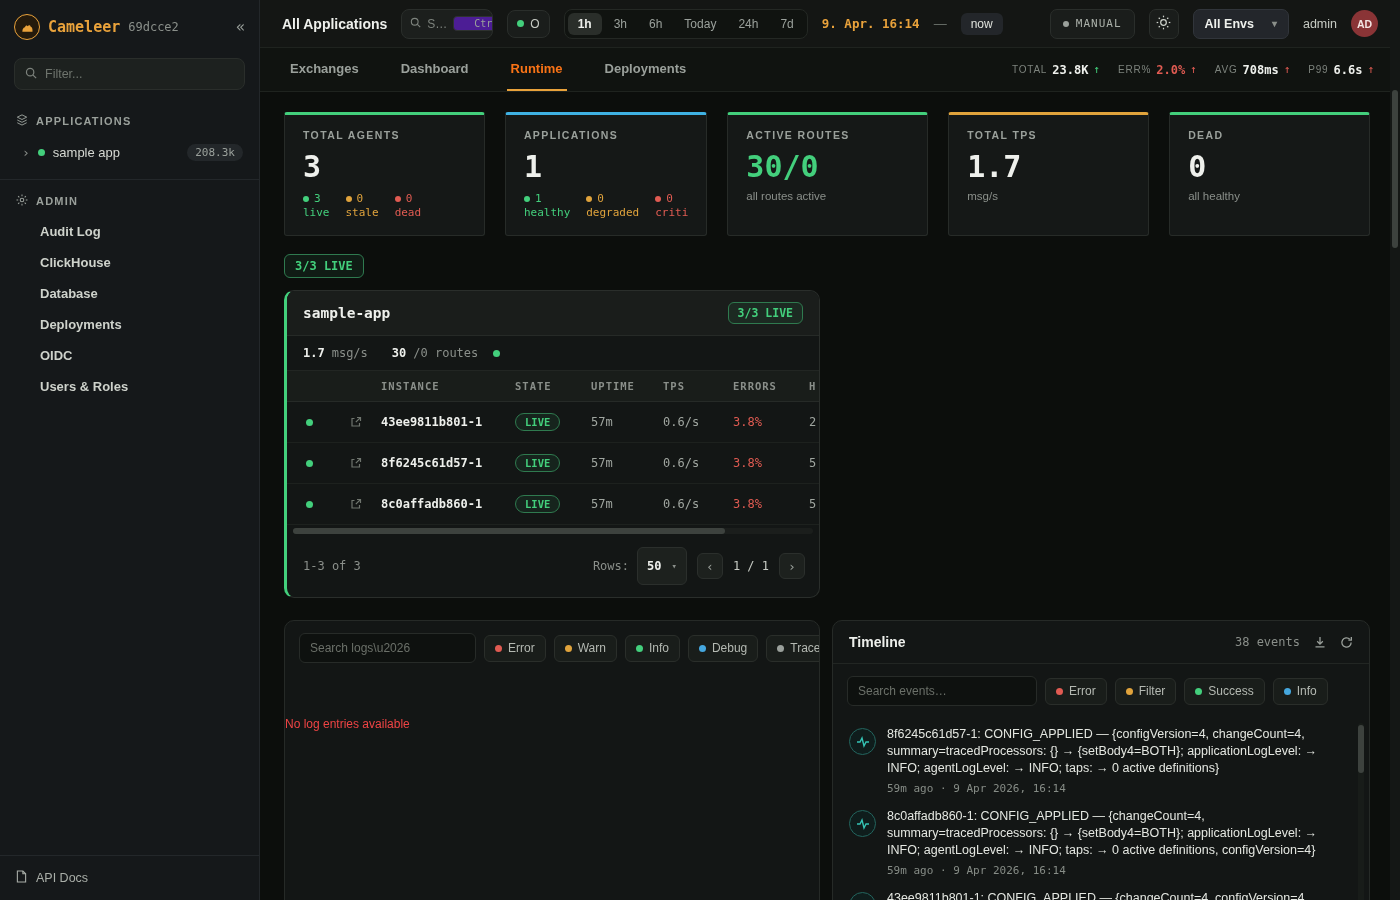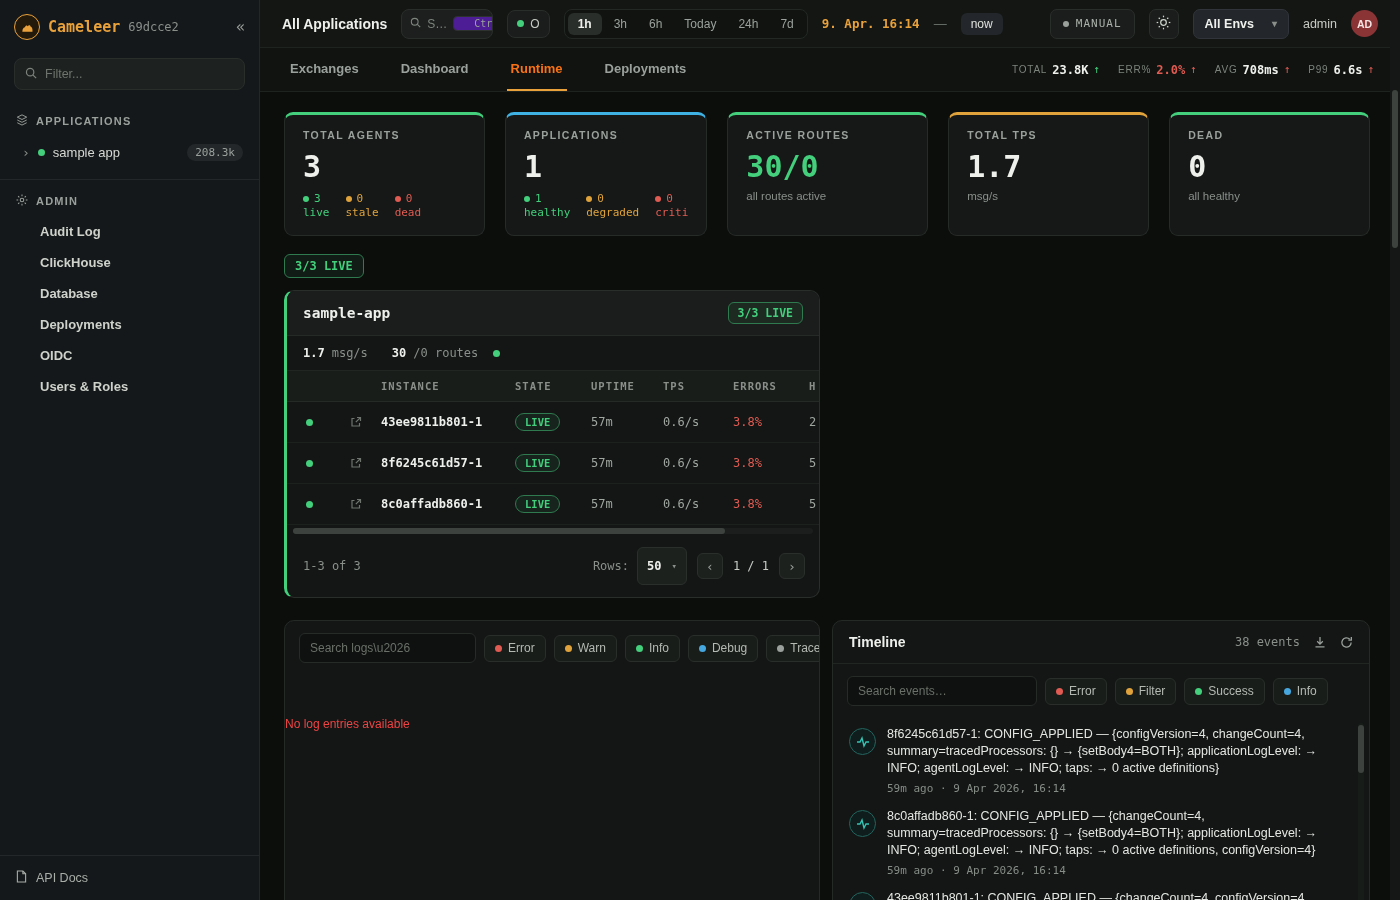--- a/index.html
+++ b/index.html
@@ -61,21 +61,21 @@
   .tab-stats { margin-left:auto; display:flex; align-items:center; gap:18px; }
   .tstat { display:flex; align-items:center; gap:5px; }
   .tstat .lbl { color:#7d837d; font-size:10px; letter-spacing:0.8px; }
   .tstat .val { font-size:12px; font-weight:bold; color:#eef0ec; }
   .tstat .val.bad { color:#e05b52; }
   .arrow-good { color:#43cf7c; font-size:11px; } .arrow-bad { color:#e05b52; font-size:11px; }
 
   
   .content { flex:1; padding:20px 30px 0 24px; overflow:hidden; position:relative; }
   .stat-cards { display:flex; gap:20px; }
-  .stat-card { flex:1; height:124px; background:#151817; border:1px solid #272b28; border-top:3px solid #43cf7c; border-radius:9px; padding:14px 18px; }
+  .stat-card { flex:1; height:124px; background:#151817; border:1px solid #272b28; border-top:3px solid #43cf7c; border-radius:3px; padding:14px 18px; }
   .stat-card.tb-blue { border-top-color:#3fb1e3; } .stat-card.tb-amber { border-top-color:#e0a33c; }
   .stat-label { color:#9aa09b; font-size:10.5px; font-weight:bold; letter-spacing:1.4px; }
   .stat-value { font-size:30px; font-weight:bold; color:#eef0ec; margin-top:8px; }
   .stat-value.green { color:#43cf7c; }
   .stat-subtext { color:#8a8f8a; font-size:11.5px; margin-top:6px; }
   .stat-subs { display:flex; gap:16px; margin-top:8px; overflow:hidden; }
   .stat-sub { display:flex; flex-direction:column; font-size:11px; line-height:1.3; white-space:nowrap; }
   .stat-sub .top { display:flex; align-items:center; gap:5px; }
   .stat-sub .dt { width:6px; height:6px; }
 

